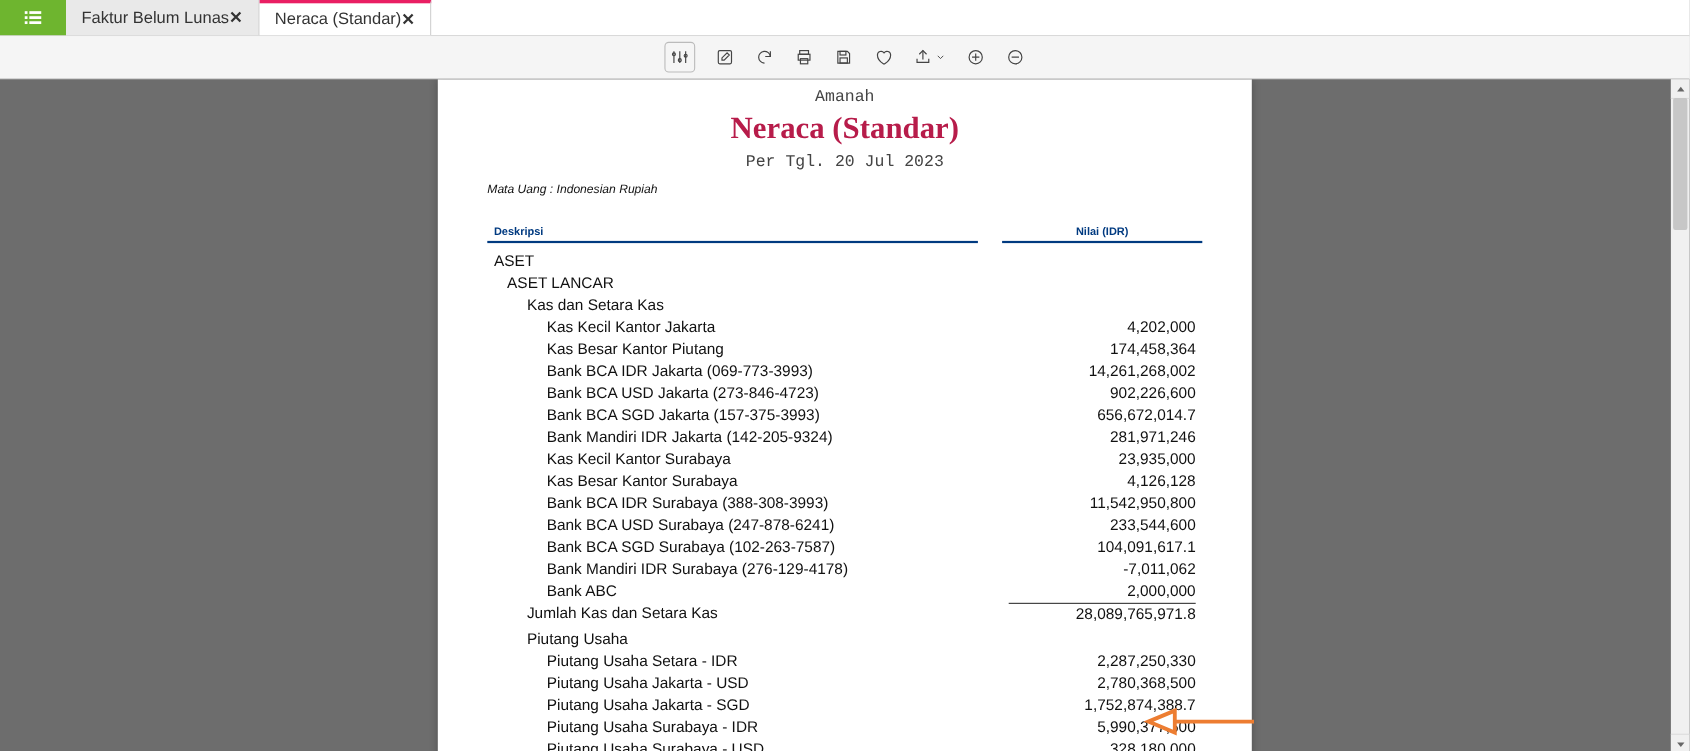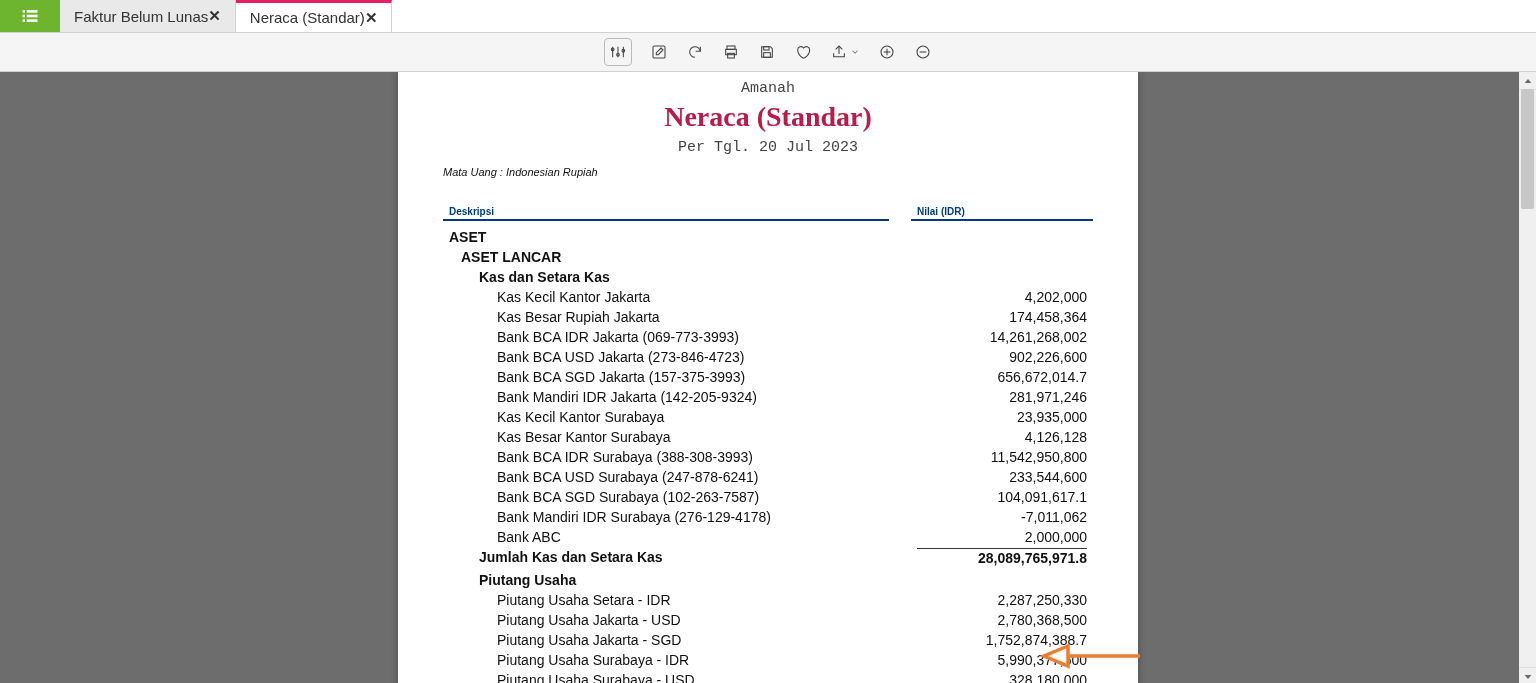--- a/index.html
+++ b/index.html
@@ -23,26 +23,26 @@
   .scrollbar .sb-thumb{position:absolute;top:17px;left:2px;right:2px;height:120px;background:#c7c7c7;border-radius:2px;cursor:pointer;}
   .scrollbar svg{width:10px;height:10px;fill:#666;}
   .page{position:absolute;top:0;left:50%;transform:translateX(-50%);width:740px;min-height:100%;background:#fff;box-shadow:0 0 8px rgba(0,0,0,.3);padding:8px 45px 0;box-sizing:border-box;}
   .company{font-family:"Courier New",monospace;font-size:15px;text-align:center;color:#444;}
   .title{font-family:Georgia,serif;font-size:28px;font-weight:bold;color:#b71c4a;text-align:center;margin-top:4px;}
   .date{font-family:"Courier New",monospace;font-size:15px;text-align:center;color:#444;margin-top:6px;}
   .currency{font-size:11px;font-style:italic;text-align:left;margin-top:10px;color:#111;}
   .headers{display:flex;margin-top:28px;font-size:10px;font-weight:bold;color:#003a80;}
   .headers .h-left{flex:1;border-bottom:2px solid #003a80;padding:0 6px 2px;}
   .headers .h-gap{width:22px;}
-  .headers .h-right{width:170px;border-bottom:2px solid #003a80;text-align:left;padding:0 6px 2px;}
+  .headers .h-right{width:170px;border-bottom:2px solid #003a80;text-align:center;padding:0 6px 2px;}
   .rows{margin-top:6px;font-size:14px;color:#111;}
   .row{display:flex;padding:1px 6px;line-height:18px;}
   .row .desc{flex:1;white-space:nowrap;}
   .row .val{width:170px;text-align:right;white-space:nowrap;}
-  .row.bold .desc,.row.bold .val{font-weight:bold;}
+  .row.bold .desc,.row.bold .val{font-weight:normal;}
   .ind1 .desc{padding-left:12px;}
   .ind2 .desc{padding-left:30px;}
   .ind3 .desc{padding-left:48px;}
   .row.sumline .val{border-top:1.2px solid #333;}
   .arrow{position:absolute;left:1040px;top:570px;width:100px;height:28px;pointer-events:none;}
   .arrow svg{width:100%;height:100%;}
 </style>
 </head>
 <body>
 
@@ -158,21 +158,21 @@
         </div>
         <div class="row ind2 bold">
           <div class="desc">Kas dan Setara Kas</div>
           <div class="val"></div>
         </div>
         <div class="row ind3">
           <div class="desc">Kas Kecil Kantor Jakarta</div>
           <div class="val">4,202,000</div>
         </div>
         <div class="row ind3">
-          <div class="desc">Kas Besar Rupiah Jakarta</div>
+          <div class="desc">Kas Besar Kantor Piutang</div>
           <div class="val">174,458,364</div>
         </div>
         <div class="row ind3">
           <div class="desc">Bank BCA IDR Jakarta (069-773-3993)</div>
           <div class="val">14,261,268,002</div>
         </div>
         <div class="row ind3">
           <div class="desc">Bank BCA USD Jakarta (273-846-4723)</div>
           <div class="val">902,226,600</div>
         </div>

